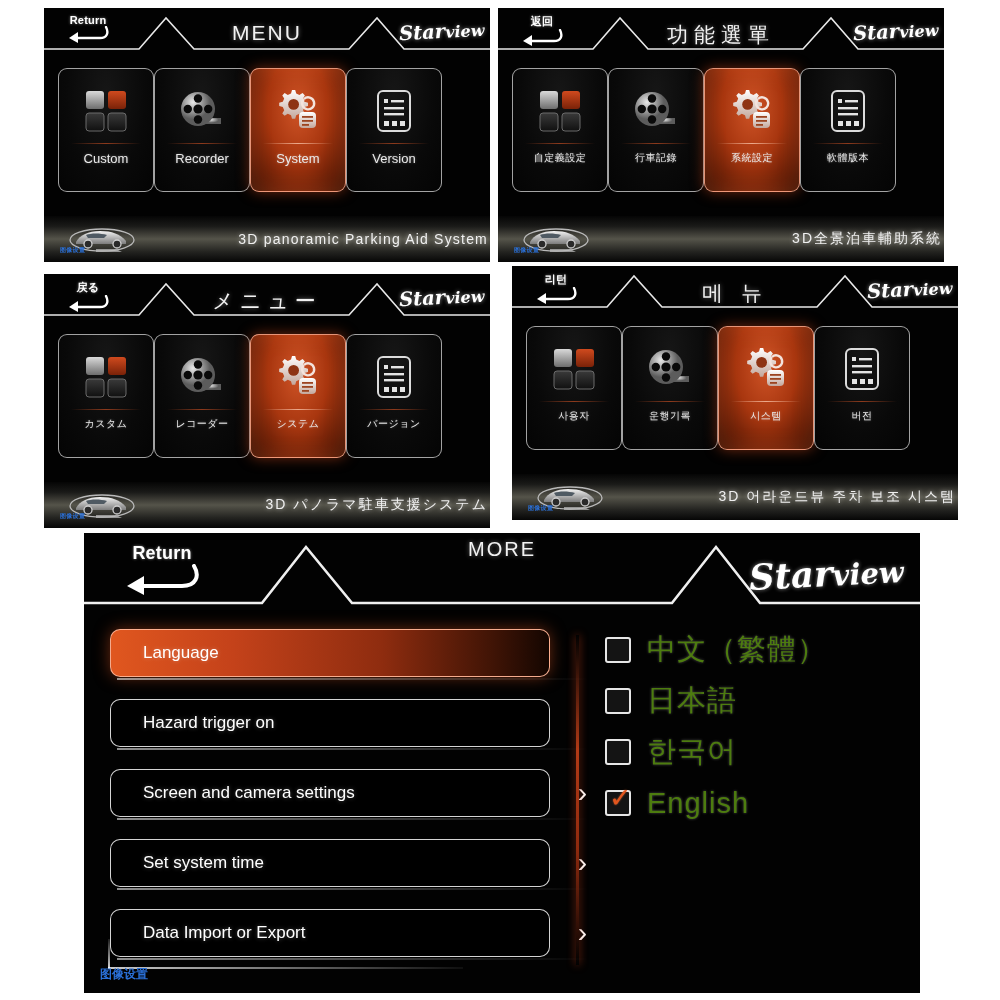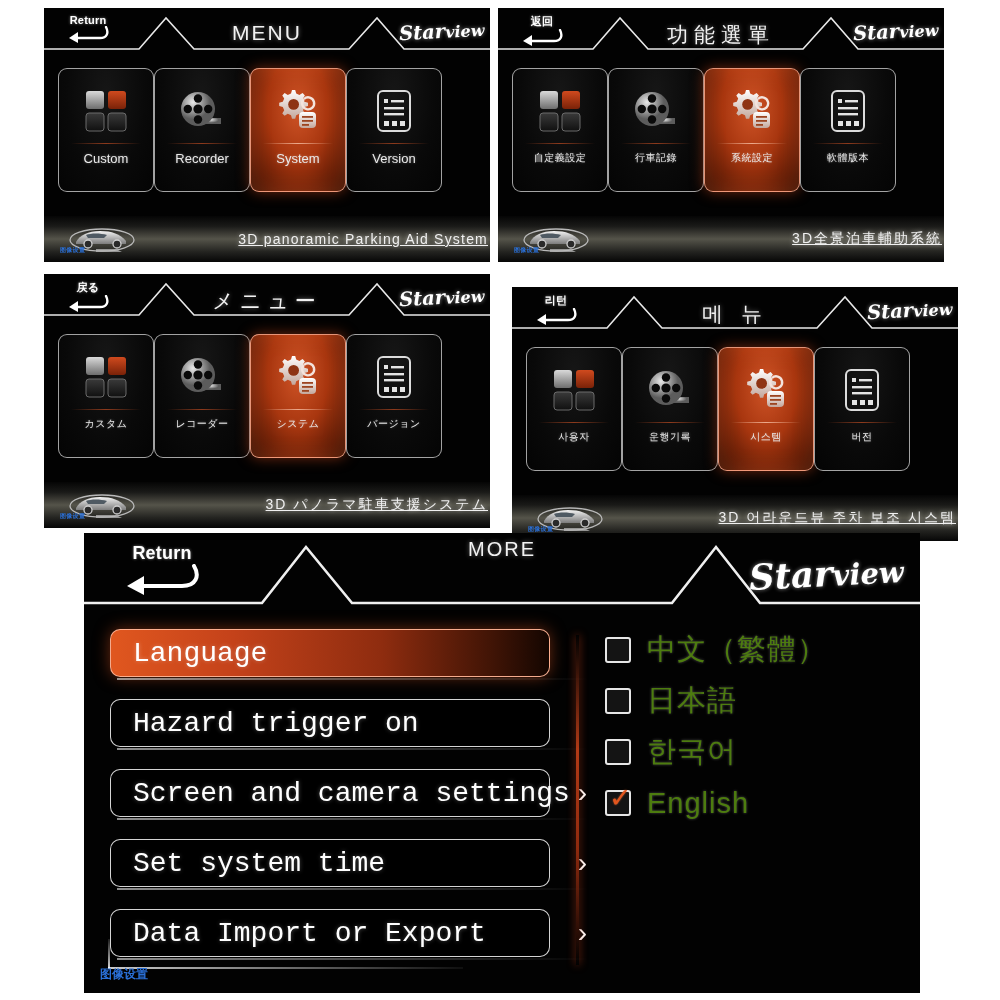--- a/index.html
+++ b/index.html
@@ -109,21 +109,20 @@
   .logo-text {
     position: absolute; left: 0; bottom: 1px;
     color: #2a6fd6; font-size: 6px; font-weight: bold; letter-spacing: .3px;
     white-space: nowrap;
   }
   .footer-title {
     margin-left: auto; padding-right: 2px;
     color: #f0f0f0; font-size: 14px; letter-spacing: 1.2px;
     text-shadow: 0 0 4px rgba(255,255,255,.5);
     white-space: nowrap;
-    text-decoration: underline;
   }
   .footer-title.cjk { letter-spacing: 2px; }
 
   
   .big-body { position: relative; height: 372px; display: flex; }
   .list-col { position: relative; width: 485px; padding: 8px 0 0 26px; }
   .divider {
     position: absolute; left: 492px; top: 14px;
     width: 3px; height: 330px;
     background: linear-gradient(180deg, rgba(120,20,8,0) 0%, #b23a16 35%, #8f2a0e 65%, rgba(120,20,8,0) 100%);
@@ -144,24 +143,23 @@
     content: ""; position: absolute; left: 6px; right: -40px; bottom: -4px;
     height: 2px;
     background: linear-gradient(90deg, rgba(255,255,255,.55), rgba(255,255,255,0));
   }
   .row.selected {
     border-color: rgba(255,180,150,.95);
     background: linear-gradient(90deg, #e0571f 0%, #c4421a 28%, #8e2c0f 62%, #3d1305 88%, #140601 100%);
     box-shadow: 0 0 16px rgba(210,80,30,.5);
   }
   .row-label {
-    margin-left: 22px; color: #fff; font-size: 28px;
+    margin-left: 32px; color: #fff; font-size: 17px;
     text-shadow: 0 0 4px rgba(255,255,255,.3);
     white-space: nowrap;
-    font-family: Liberation Mono, monospace;
   }
   .chev {
     position: absolute; right: -38px; top: 50%; transform: translateY(-50%);
     color: #fff; font-size: 28px; line-height: 1; font-weight: 300;
   }
 
   .opt {
     display: flex; align-items: center;
     height: 34px; margin-bottom: 17px;
   }
@@ -513,21 +511,21 @@
           <circle cx="28" cy="22" r="4" fill="#2a2a2a" stroke="#cfcfcf" stroke-width="1.3"></circle>
           <circle cx="57" cy="22" r="4" fill="#2a2a2a" stroke="#cfcfcf" stroke-width="1.3"></circle>
           <path d="M36,27 L56,27 L62,30 L36,30 Z" fill="#b9b9b9" opacity=".75"></path>
         </svg>
         <span class="logo-text">图像设置</span>
       </div>
       <div class="footer-title cjk">3D パノラマ駐車支援システム</div>
     </div>
   </div>
 
-  <div class="screen small" style="left:512px; top:287px;">
+  <div class="screen small" style="left:512px; top:266px;">
     <div class="hdr sm">
       <svg class="hdr-line" viewBox="0 0 446 52" preserveAspectRatio="none">
         <path d="M0,41 L95,41 L122,10 L150,41 L305,41 L333,10 L360,41 L446,41" fill="none" stroke="#e8e8e8" stroke-width="1.6"></path>
       </svg>
       <div class="return-btn">
         <span class="return-label">리턴</span>
         <svg class="return-arrow" width="44" height="18" viewBox="0 0 44 18">
           <path d="M40,1 C43,7 41,12 34,12 L9,12" fill="none" stroke="#fff" stroke-width="2.4" stroke-linecap="round"></path>
           <path d="M12,6 L3,12 L12,17 Z" fill="#fff"></path>
         </svg>

